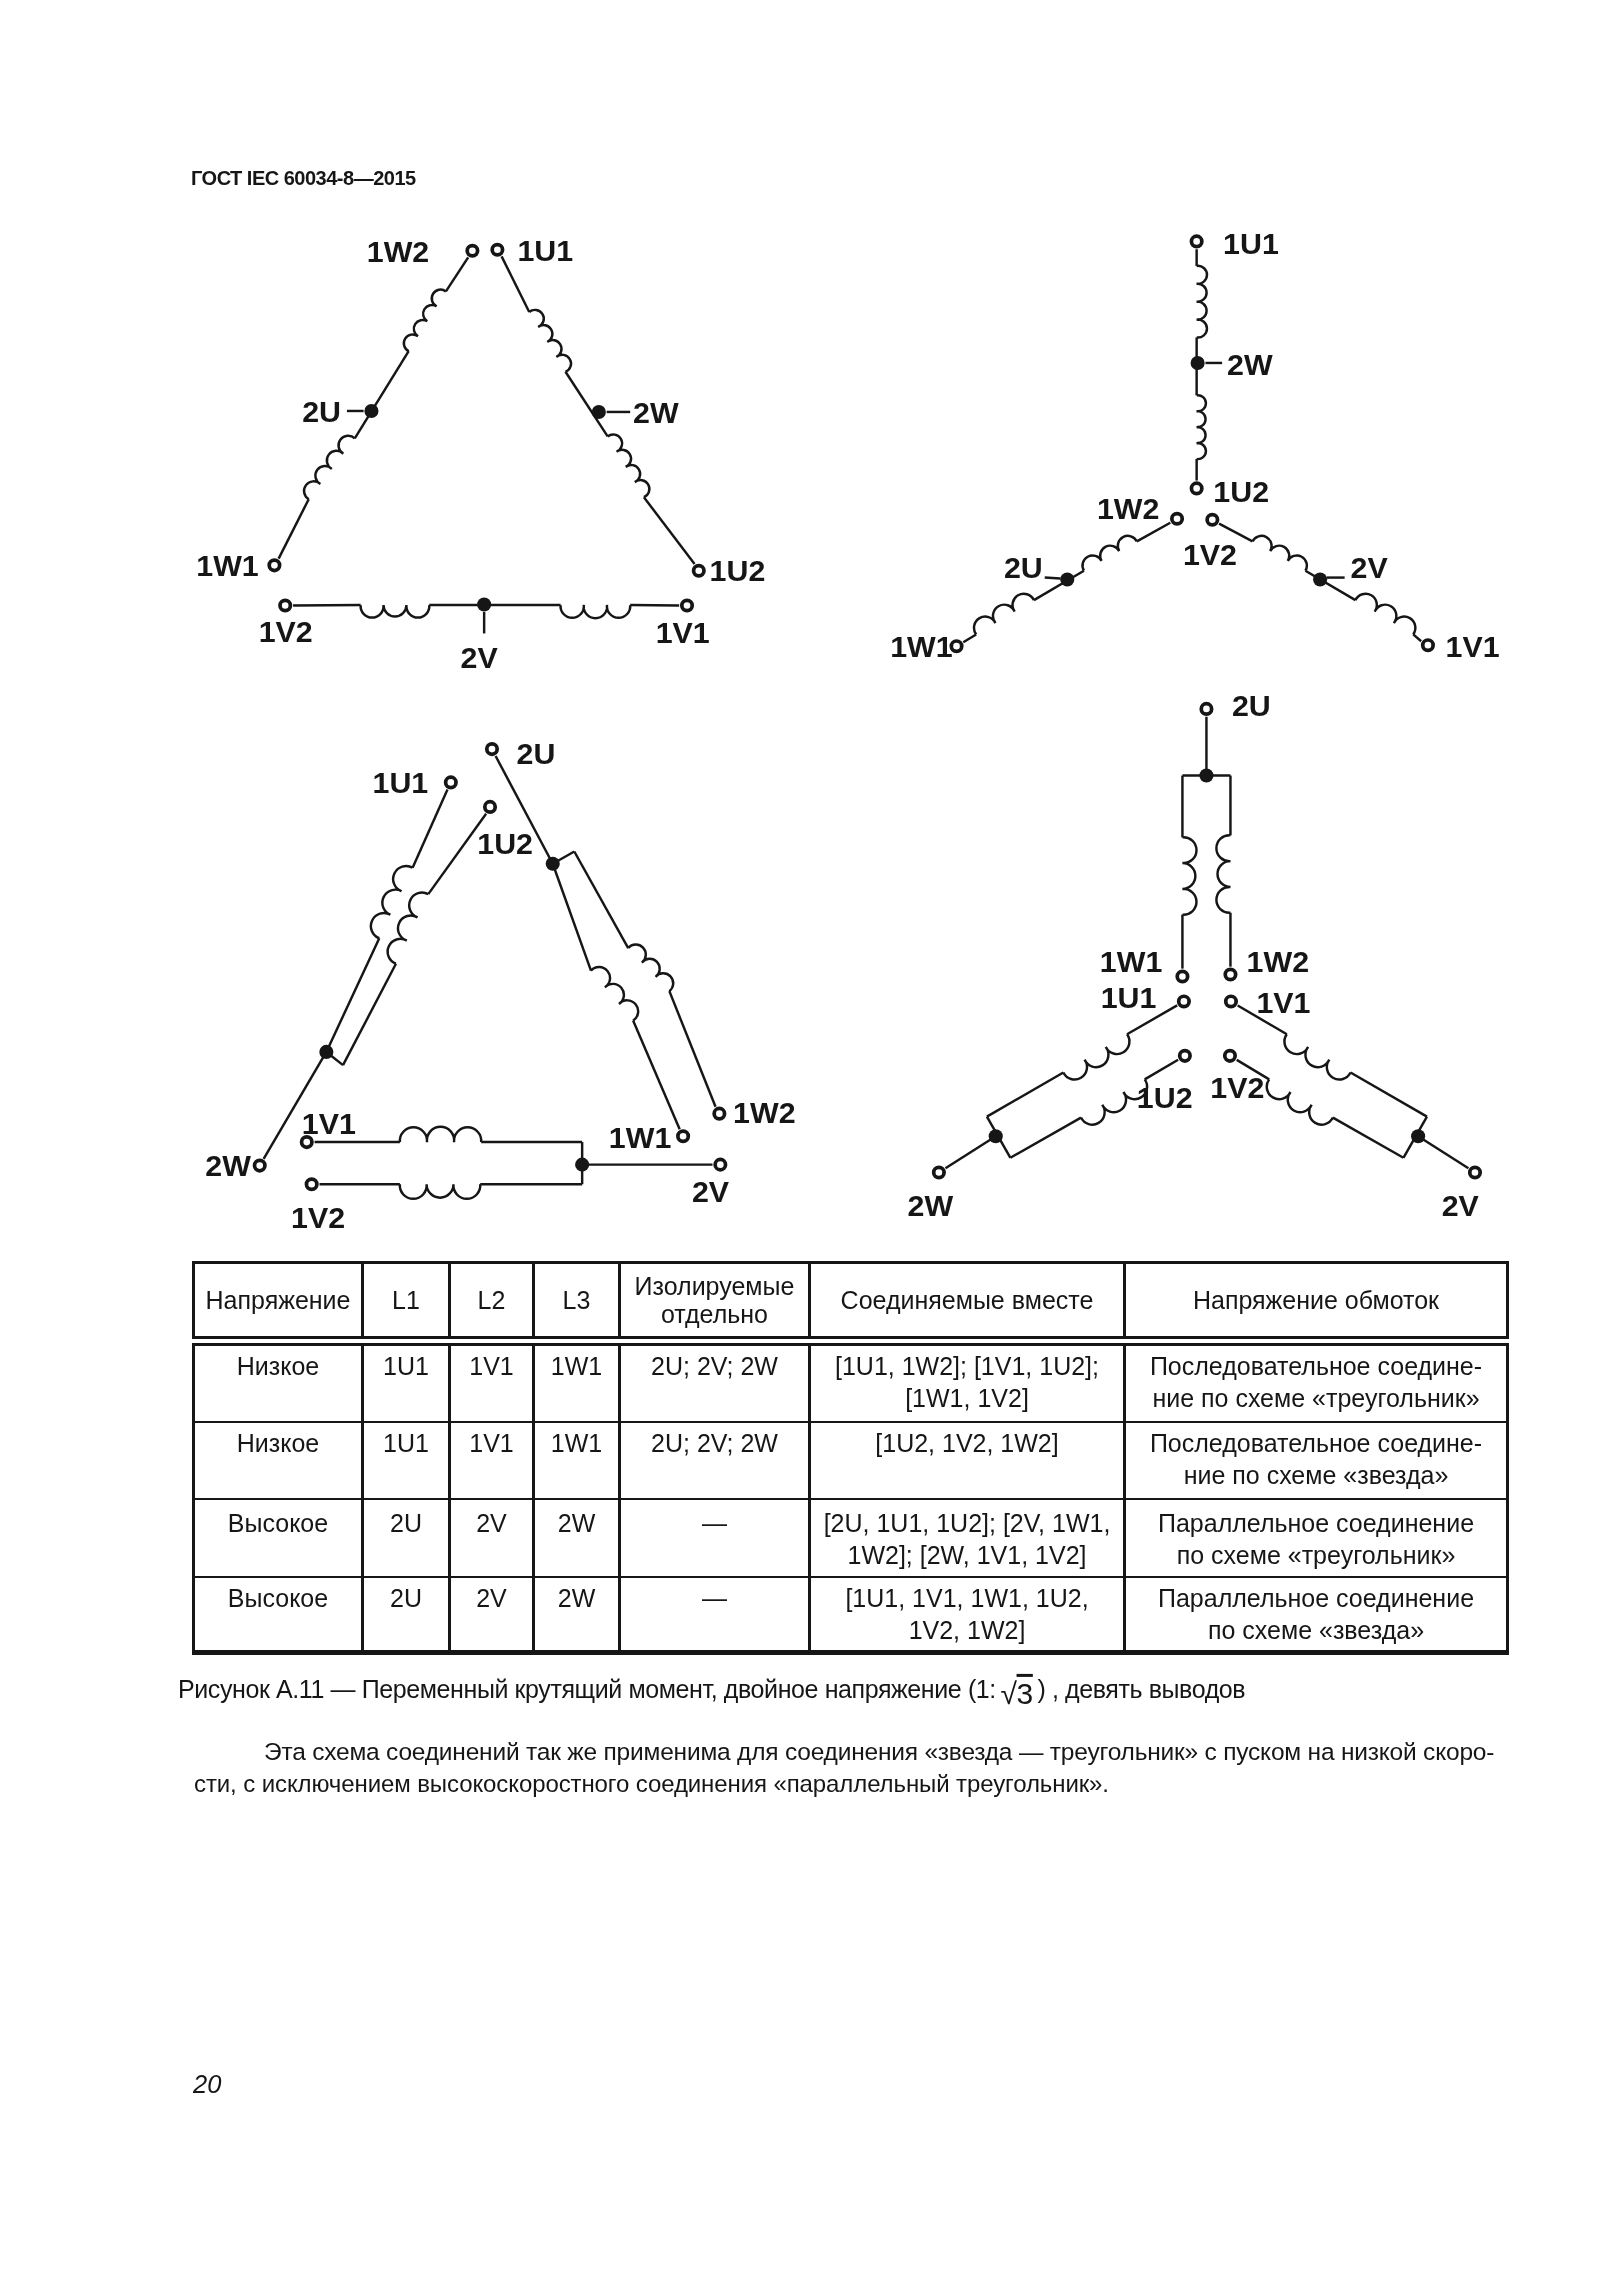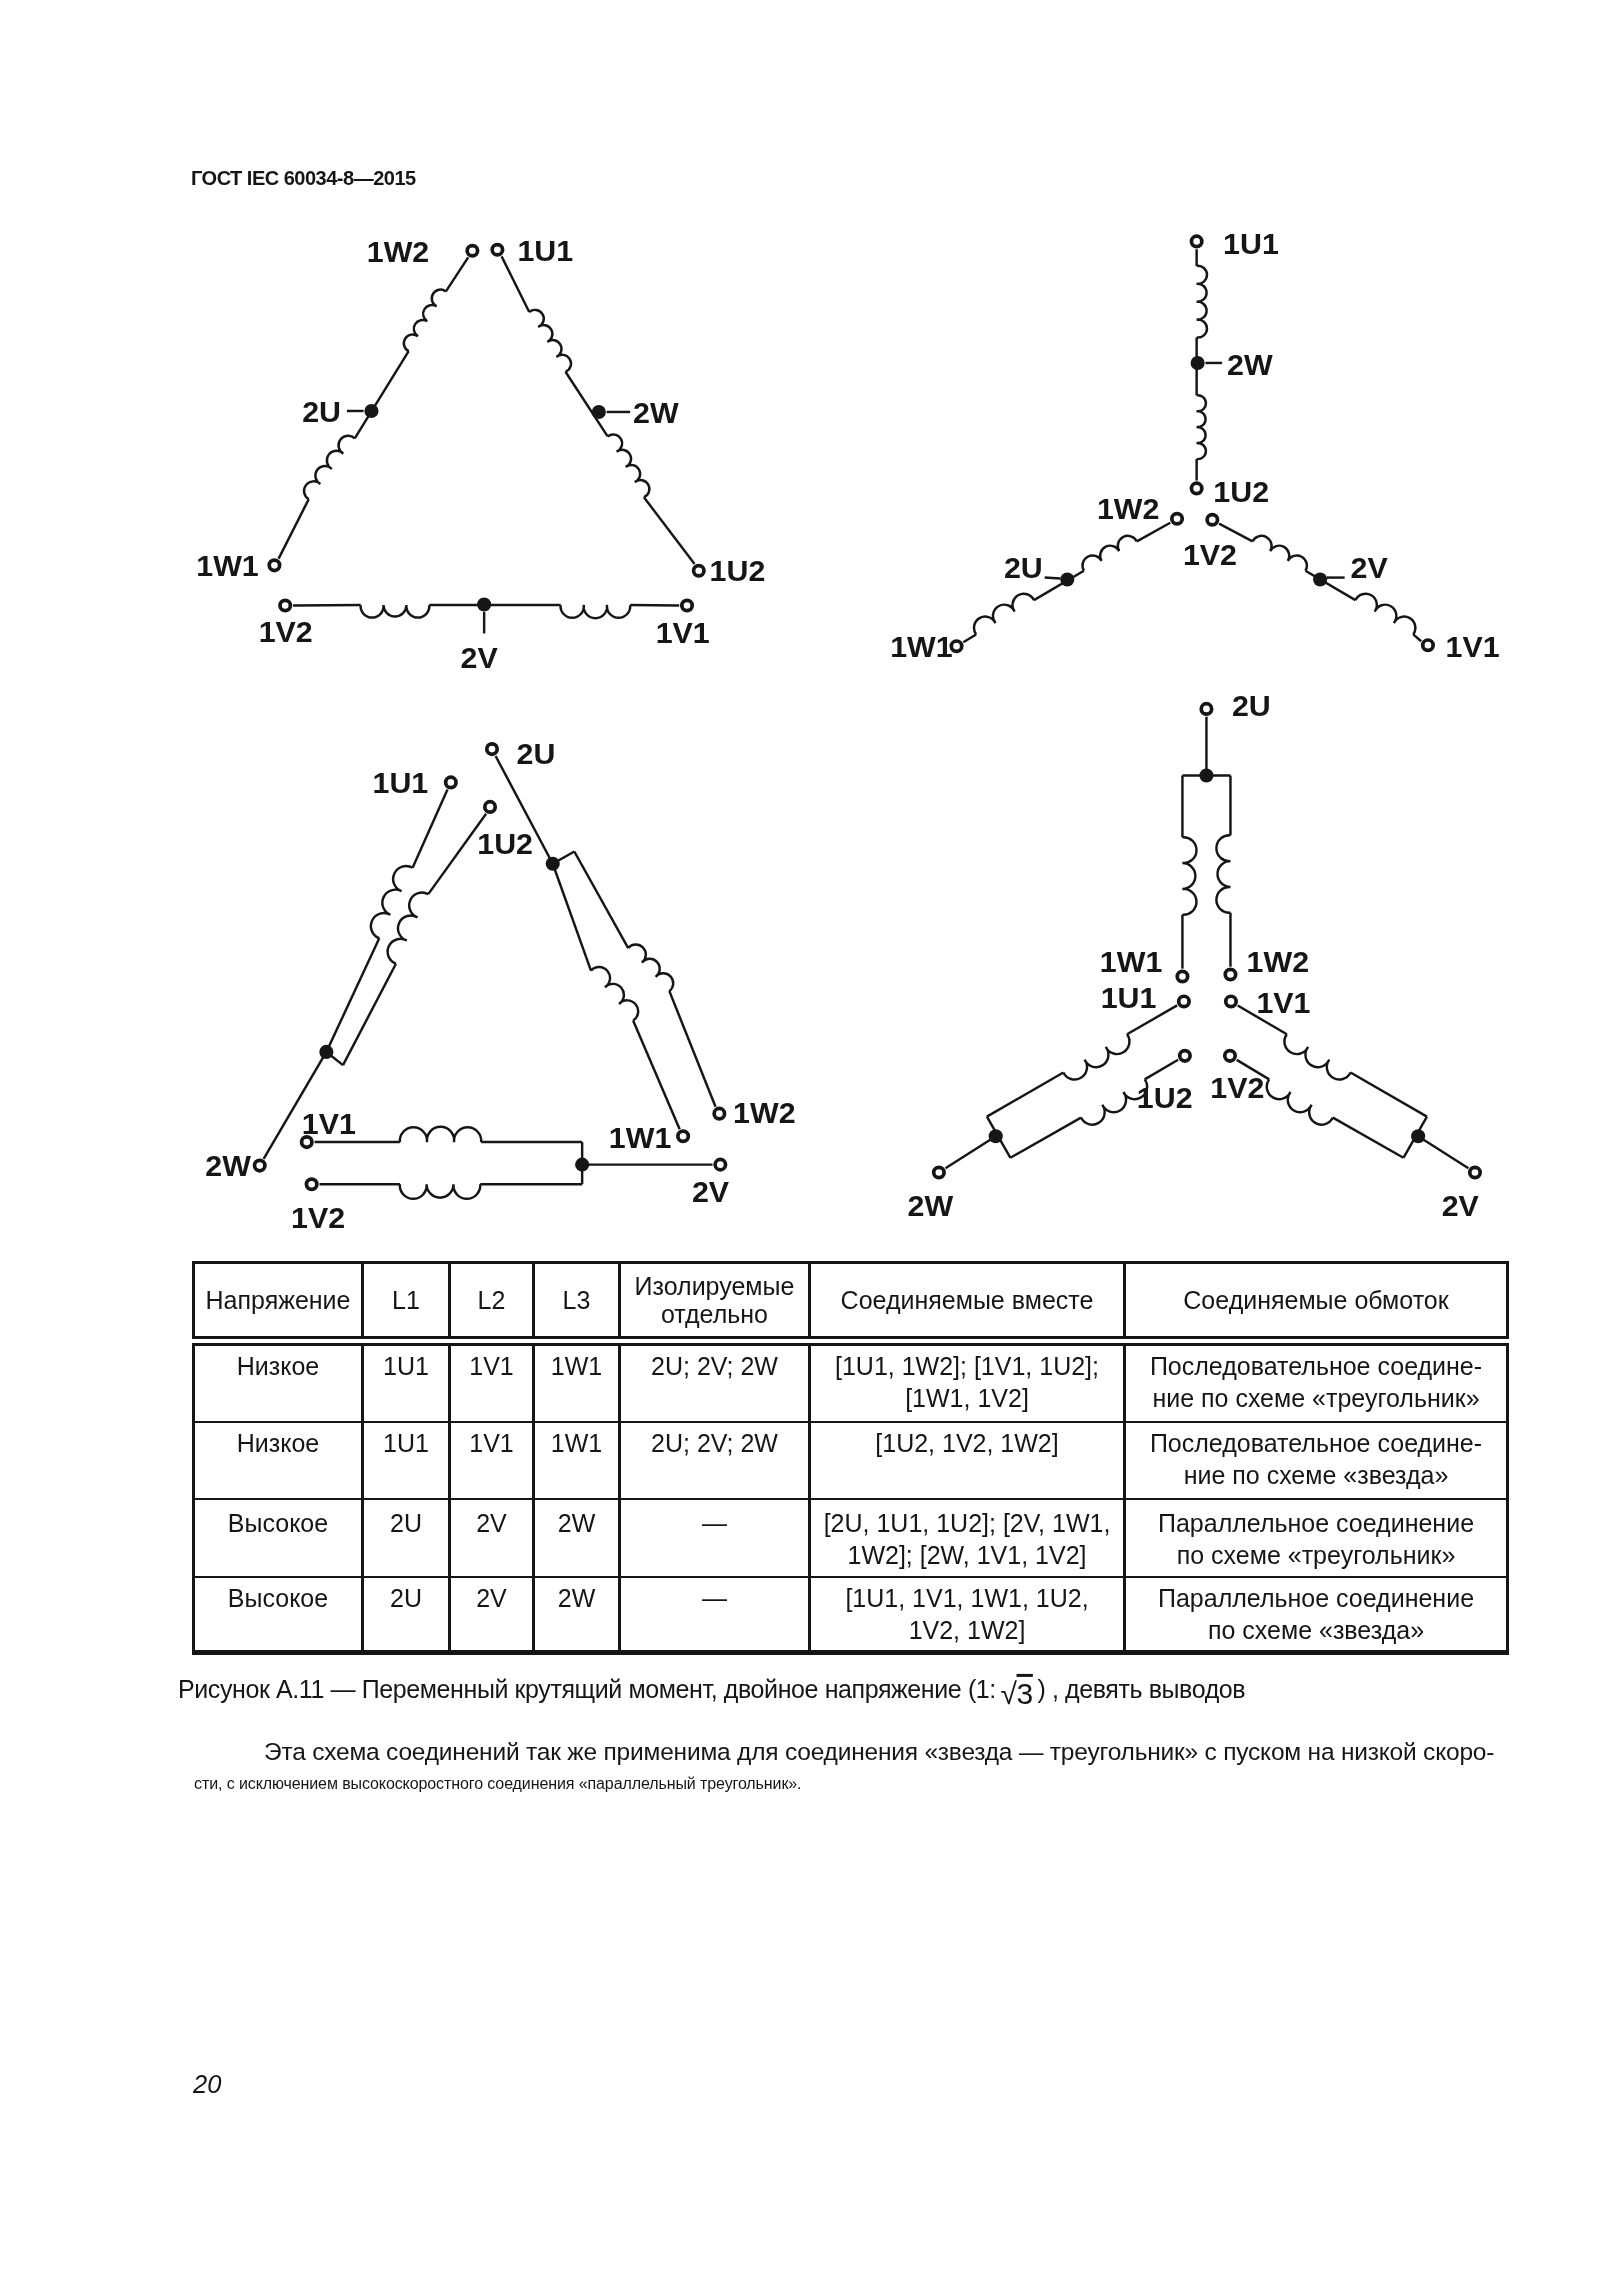--- a/index.html
+++ b/index.html
@@ -191,21 +191,21 @@
       <col style="width:383px">
     </colgroup>
 <tbody>
       <tr class="hd" style="height:70px">
         <td>Напряжение</td>
         <td>L1</td>
         <td>L2</td>
         <td>L3</td>
 <td>Изолируемые<br>отдельно</td>
         <td>Соединяемые вместе</td>
-        <td>Соединяемые обмоток</td>
+        <td>Напряжение обмоток</td>
       </tr>
 <tr style="height:81px">
         <td>Низкое</td>
         <td>1U1</td>
         <td>1V1</td>
         <td>1W1</td>
         <td>2U; 2V; 2W</td>
 <td>[1U1, 1W2]; [1V1, 1U2];<br>[1W1, 1V2]</td>
         <td>Последовательное соедине-<br>ние по схеме «треугольник»</td>
       </tr>
@@ -233,14 +233,14 @@
         <td>2V</td>
         <td>2W</td>
         <td>—</td>
 <td>[1U1, 1V1, 1W1, 1U2,<br>1V2, 1W2]</td>
         <td>Параллельное соединение<br>по схеме «звезда»</td>
       </tr>
 </tbody>
   </table>
 <div class="abs" style="left:178px;top:1672px;width:1318px;text-align:left;font-size:25px;line-height:32px;letter-spacing:-0.4px;">Рисунок А.11 — Переменный крутящий момент, двойное напряжение (1: <span style="display:inline-block;font-size:30px;white-space:nowrap;transform:translateY(5.9px)">√<span style="text-decoration:overline">3</span></span> ) , девять выводов</div>
 <div class="abs" style="left:264px;top:1736px;font-size:24.5px;line-height:32px;letter-spacing:-0.2px;">Эта схема соединений так же применима для соединения «звезда — треугольник» с пуском на низкой скоро-</div>
-<div class="abs" style="left:194px;top:1768px;font-size:16px;line-height:32px;letter-spacing:-0.1px;">сти, с исключением высокоскоростного соединения «параллельный треугольник».</div>
+<div class="abs" style="left:194px;top:1768px;font-size:24px;line-height:32px;letter-spacing:-0.1px;">сти, с исключением высокоскоростного соединения «параллельный треугольник».</div>
 <div class="abs" style="left:193px;top:2072px;font-size:25.5px;line-height:25.5px;font-style:italic;">20</div>
 
 </body></html>

